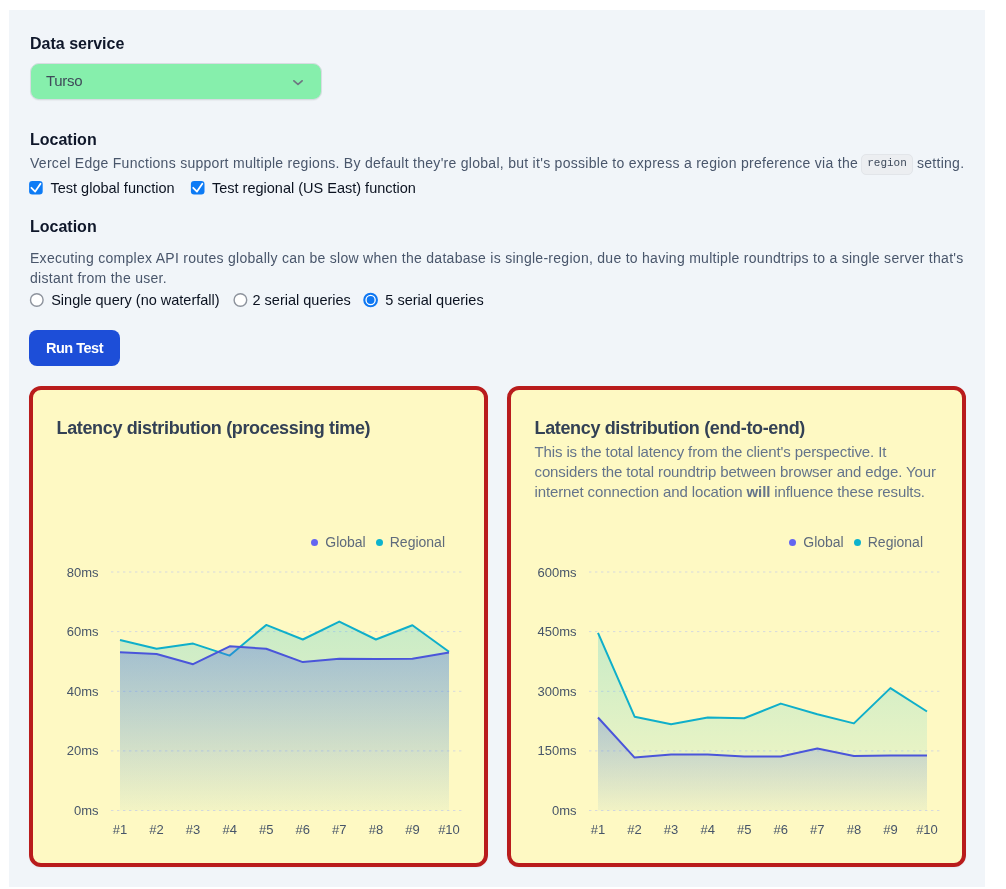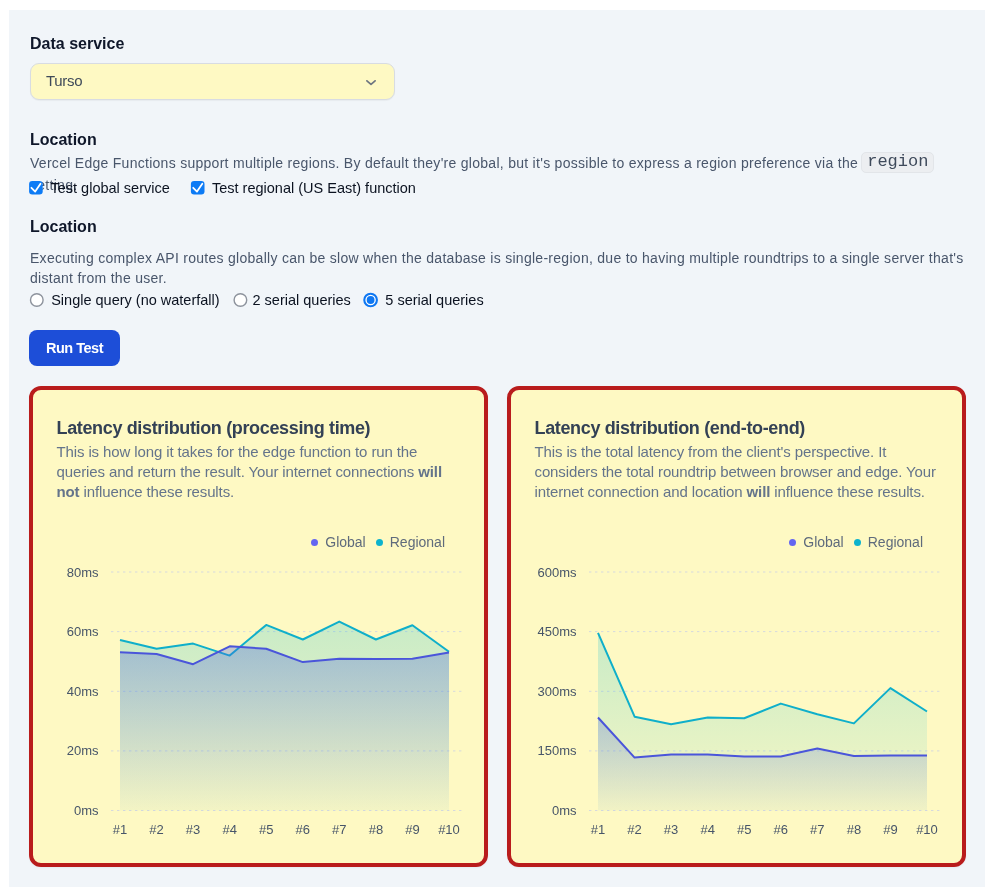--- a/index.html
+++ b/index.html
@@ -1,23 +1,23 @@
 <!DOCTYPE html>
 <html><head>
 <meta charset="utf-8">
 <style>
   * { box-sizing: border-box; margin:0; padding:0; }
   html,body { background:#fff; width:1006px; height:889px; font-family:"Liberation Sans", sans-serif; }
   .panel { position:absolute; left:9px; top:10px; width:976px; height:877px; background:#f1f5f9;padding-left:16px; }
   .abs { position:absolute; }
   h2 { font-size:16px; font-weight:700; color:#0f172a; line-height:18.4px; }
-  .select { position:absolute; left:21px; top:53px; width:365px; height:37px; background:#fef9c3; border:1px solid #d8dce2; border-radius:9px; box-shadow:0 1px 1px rgba(0,0,0,0.04); }
+  .select { position:absolute; left:21px; top:53px; width:292px; height:37px; background:#86efac; border:1px solid #d8dce2; border-radius:9px; box-shadow:0 1px 1px rgba(0,0,0,0.04); }
   .select span { position:absolute; left:15px; top:8px; font-size:15px; letter-spacing:-0.3px; color:#3f4a59; }
   .para { font-size:14px; letter-spacing:0.28px; color:#49566b; line-height:20.5px; }
-  .codechip { display:inline-block; background:#eceef1; border:1px solid #e2e5e9; border-radius:5px; font-family:"Liberation Mono", monospace; font-size:17px; letter-spacing:0; color:#3e4a5b; padding:2.5px 5px 3.5px; margin:0 0 0 -1px; line-height:13px; position:relative; top:-2px;}
+  .codechip { display:inline-block; background:#eceef1; border:1px solid #e2e5e9; border-radius:5px; font-family:"Liberation Mono", monospace; font-size:11px; letter-spacing:0; color:#3e4a5b; padding:2.5px 5px 3.5px; margin:0 0 0 -1px; line-height:13px; position:relative; top:-2px;}
   .ctrl-label { font-size:14.5px; color:#0b1220; line-height:18px; }
   .btn { position:absolute; left:20px; top:320px; width:91px; height:36px; background:#1d4ed8; border-radius:8px; color:#fff; font-size:14.5px; font-weight:700; letter-spacing:-0.5px; text-align:center; line-height:36px; }
   .card { position:absolute; top:376px; width:459px; height:481px; background:#fef9c3; border:4px solid #b91c1c; border-radius:12px; box-shadow:0 1px 2px rgba(16,24,40,0.04); }
   .card h3 { position:absolute; left:23.5px; top:27.9px; font-size:18px; font-weight:700; color:#334155; letter-spacing:-0.35px; line-height:20.7px; }
   .card .desc { position:absolute; left:23.5px; top:52px; font-size:15px; letter-spacing:-0.12px; line-height:20px; color:#64748b; }
   .legend { position:absolute; top:144.5px; right:39px; height:15px; font-size:14px; color:#5f6b7c; white-space:nowrap; line-height:15px; }
   .legend .dot { display:inline-block; width:7px; height:7px; border-radius:50%; margin-right:7px; position:relative; top:-1px; }
   .legend .g { background:#6366f1; }
   .legend .r { background:#0db3cd; margin-left:10px; }
   .chart { position:absolute; left:0; top:0; }
@@ -39,21 +39,21 @@
   <h2 class="abs" style="left:21px; top:120.7px;">Location</h2>
   <div class="para abs" style="left:21px; top:143px;">Vercel Edge Functions support multiple regions. By default they're global, but it's possible to express a region preference via the <span class="codechip">region</span> setting.</div>
 
   <div class="cbrow">
     <svg class="abs" style="left:20px; top:0;" width="200" height="17" viewBox="0 0 200 17">
       <rect x="0.1" y="1.9" width="13.6" height="13.6" rx="3.2" fill="#0d7bf5"></rect>
       <path d="M2.4 8.8 L6.2 12.6 L11.5 4.7" fill="none" stroke="#fff" stroke-width="1.75" stroke-linecap="round" stroke-linejoin="round"></path>
       <rect x="161.9" y="1.9" width="13.6" height="13.6" rx="3.2" fill="#0d7bf5"></rect>
       <path d="M164.2 8.8 L168 12.6 L173.3 4.7" fill="none" stroke="#fff" stroke-width="1.75" stroke-linecap="round" stroke-linejoin="round"></path>
     </svg>
-    <span class="ctrl-label abs" style="left:41.5px; top:-0.5px;">Test global service</span>
+    <span class="ctrl-label abs" style="left:41.5px; top:-0.5px;">Test global function</span>
     <span class="ctrl-label abs" style="left:203px; top:-0.5px;">Test regional (US East) function</span>
   </div>
 
   <h2 class="abs" style="left:21px; top:207.7px;">Location</h2>
   <div class="para abs" style="left:21px; top:237.5px;">Executing complex API routes globally can be slow when the database is single-region, due to having multiple roundtrips to a single server that's<br>distant from the user.</div>
 
   <div class="rrow">
     <svg class="abs" style="left:20px; top:0;" width="380" height="18" viewBox="0 0 380 18">
       <circle cx="7.8" cy="8" r="6.3" fill="#fff" stroke="#8d939d" stroke-width="1.4"></circle>
       <circle cx="211.4" cy="8" r="6.3" fill="#fff" stroke="#8d939d" stroke-width="1.4"></circle>
@@ -62,21 +62,20 @@
     </svg>
     <span class="ctrl-label abs" style="left:42.2px; top:-1.5px;">Single query (no waterfall)</span>
     <span class="ctrl-label abs" style="left:243.5px; top:-1.5px;">2 serial queries</span>
     <span class="ctrl-label abs" style="left:376.3px; top:-1.5px;">5 serial queries</span>
   </div>
 
   <div class="btn">Run Test</div>
 
   <div class="card" style="left:20px;">
     <h3>Latency distribution (processing time)</h3>
-    <div class="desc">This is how long it takes for the edge function to run the<br>queries and return the result. Your internet connections <b>will<br>not</b> influence these results.</div>
     <div class="legend"><span class="dot g"></span>Global<span class="dot r"></span>Regional</div>
     <svg class="chart" width="459" height="481" viewBox="0 0 459 481">
       <defs>
         <linearGradient id="bluefill1" x1="0" y1="256" x2="0" y2="420.5" gradientUnits="userSpaceOnUse">
           <stop offset="0" stop-color="#4a62e2" stop-opacity="0.33"></stop>
           <stop offset="1" stop-color="#4a62e2" stop-opacity="0.02"></stop>
         </linearGradient>
         <linearGradient id="cyanfill1" x1="0" y1="231" x2="0" y2="420.5" gradientUnits="userSpaceOnUse">
           <stop offset="0" stop-color="#08b9d6" stop-opacity="0.22"></stop>
           <stop offset="1" stop-color="#08b9d6" stop-opacity="0.03"></stop>

